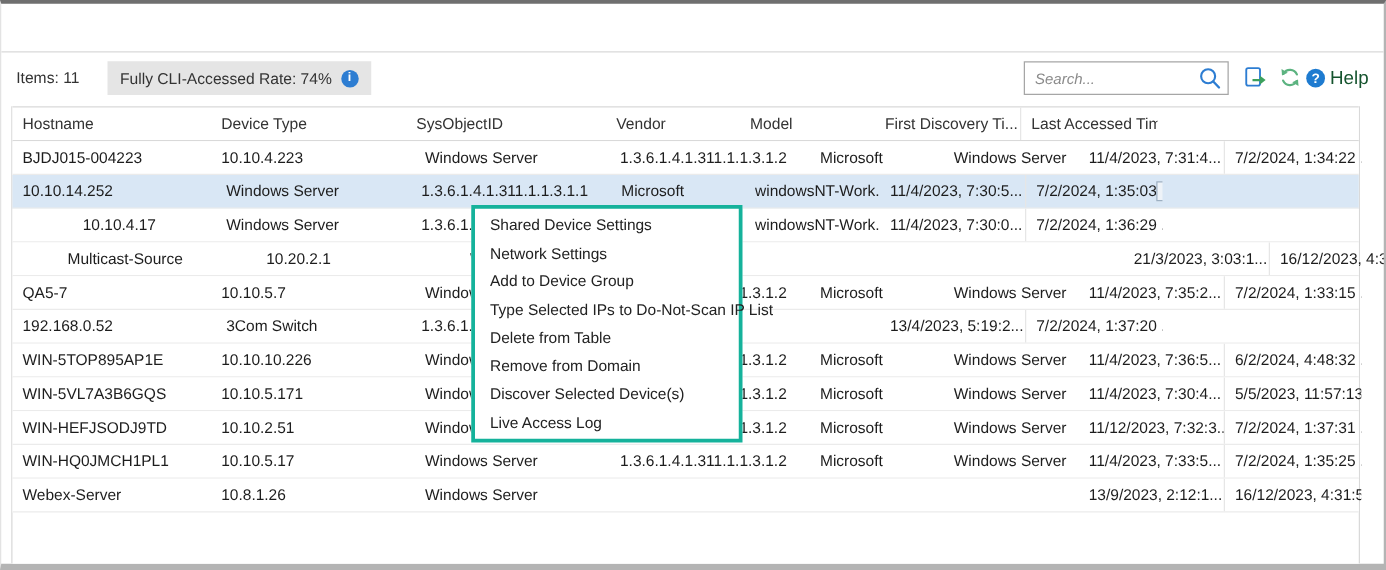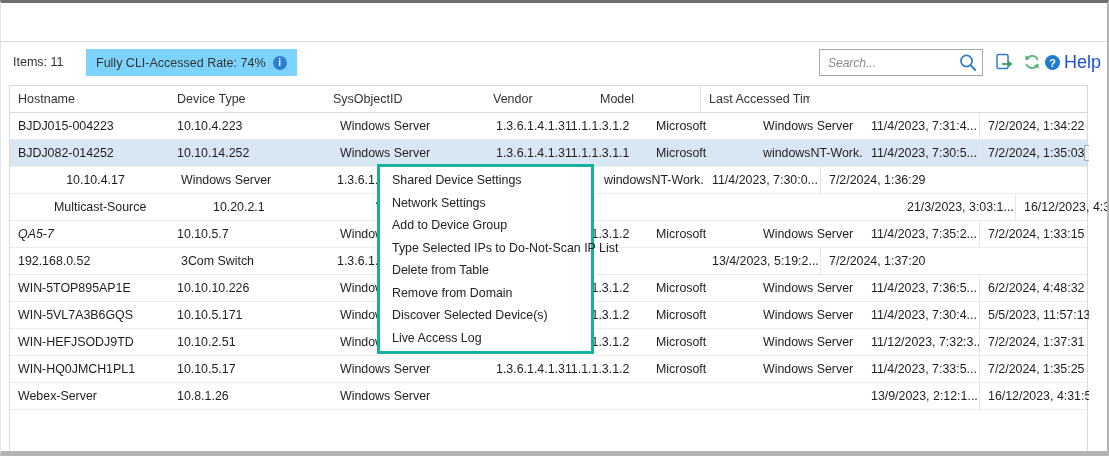--- a/index.html
+++ b/index.html
@@ -7,31 +7,31 @@
   #screen {
     position:relative; width:1109px; height:456px; background:#ffffff; overflow:hidden;
     border-top:3px solid #6f6f6f; border-bottom:5px solid #b4b4b4;
     border-right:2px solid #b4b4b4; border-left:1px solid #e3e3e3;
   }
   .top-divider { position:absolute; left:0; top:38px; width:1106px; height:1px; background:#d9d9d9; }
 
   
   .toolbar { position:absolute; left:0; top:39px; width:1106px; height:40px; }
   .items-label { position:absolute; left:12px; top:7px; height:27px; line-height:27px; font-size:12.5px; color:#333; }
-  .cli-chip { position:absolute; left:85px; top:7px; height:27px; background:#7dd3fc; display:flex; align-items:center; gap:7px; padding:0 10px; font-size:12.5px; color:#333; }
+  .cli-chip { position:absolute; left:85px; top:7px; height:27px; background:#e5e5e5; display:flex; align-items:center; gap:7px; padding:0 10px; font-size:12.5px; color:#333; }
   .info-circle { width:14px; height:14px; border-radius:50%; background:#2d7dd2; color:#fff; font-size:10px; font-weight:bold; display:flex; align-items:center; justify-content:center; font-style:normal; }
   .rediscover-btn { position:absolute; left:690px; top:7px; width:120px; height:27px; background:#e7edf8; border:1px solid #dde6f4; color:#44546a; font-size:12.5px; text-align:center; line-height:25px; cursor:pointer; }
   .search-box { position:absolute; left:818px; top:7px; width:164px; height:27px; background:#fff; border:1px solid #a6a6a6; display:flex; align-items:center; }
   .search-box input { flex:1; border:none; outline:none; font-size:12px; font-style:italic; color:#555; padding:0 4px 0 8px; min-width:0; background:transparent; font-family:"Liberation Sans", sans-serif; }
   .search-box input::placeholder { color:#8a8a8a; font-style:italic; }
   .search-glyph { width:22px; height:22px; margin-right:3px; flex:none; }
   .tool-icon { position:absolute; top:10px; width:20px; height:20px; cursor:pointer; }
   .help-link { position:absolute; left:1044px; top:7px; height:27px; display:flex; align-items:center; gap:4px; cursor:pointer; }
   .help-circle { width:15px; height:15px; border-radius:50%; background:#1e7bd0; color:#fff; font-size:11px; font-weight:bold; display:flex; align-items:center; justify-content:center; }
-  .help-text { color:#1d4ed8; font-size:18px; }
+  .help-text { color:#14532d; font-size:15px; }
 
   
   .device-table { position:absolute; left:8px; top:82px; width:1079px; height:366px; border-left:1px solid #d9d9d9; border-right:1px solid #d9d9d9; background:#fff; }
   .t-head { display:flex; height:28px; border-top:1px solid #d9d9d9; border-bottom:1px solid #d9d9d9; background:#fff; }
   .t-head .cell { font-size:12.5px; color:#333; line-height:26px; }
   .t-row { display:flex; height:27px; border-bottom:1px solid #ebebeb; background:#fff; cursor:default; }
   .t-row.selected { background:#d9e7f5; }
   .cell { white-space:nowrap; overflow:hidden; padding:0 0 0 8px; font-size:12.4px; color:#1d1d1d; line-height:27px; flex:none; position:relative; }
   .cell.col7 { border-left:1px solid #e6e6e6; }
   .cell.last { display:flex; align-items:center; justify-content:space-between; padding-right:3px; }
@@ -84,37 +84,37 @@
     </div>
   </div>
 
   <div class="device-table">
     <div class="t-head" id="t-head">
         <div class="cell" style="width: 159px;">Hostname</div>
         <div class="cell" style="width: 156px;">Device Type</div>
         <div class="cell" style="width: 160px;">SysObjectID</div>
         <div class="cell" style="width: 107px;">Vendor</div>
         <div class="cell" style="width: 108px;">Model</div>
+        <div class="cell" style="width: 116px;">First Discovery Ti...</div>
         <div class="cell col7" style="width: 110px;">Last Accessed Time</div>
       </div>
     <div id="t-body">
         <div class="t-row">
           <div class="cell" style="width: 159px;"><span>BJDJ015-004223</span></div>
           <div class="cell" style="width: 163px;"><span>10.10.4.223</span></div>
           <div class="cell" style="width: 156px;"><span>Windows Server</span></div>
           <div class="cell" style="width: 160px;"><span>1.3.6.1.4.1.311.1.1.3.1.2</span></div>
           <div class="cell" style="width: 107px;"><span>Microsoft</span></div>
           <div class="cell" style="width: 108px;"><span>Windows Server</span></div>
           <div class="cell" style="width: 116px;"><span>11/4/2023, 7:31:4...</span></div>
           <div class="cell col7 last" style="width: 110px;">
             <span>7/2/2024, 1:34:22 ...</span>
           </div>
         </div>
         <div class="t-row selected">
-          <div class="cell" style="width: 159px;"><span>BJDJ082-014252</span></div>
           <div class="cell" style="width: 163px;"><span>10.10.14.252</span></div>
           <div class="cell" style="width: 156px;"><span>Windows Server</span></div>
           <div class="cell" style="width: 160px;"><span>1.3.6.1.4.1.311.1.1.3.1.1</span></div>
           <div class="cell" style="width: 107px;"><span>Microsoft</span></div>
           <div class="cell" style="width: 108px;"><span>windowsNT-Work...</span></div>
           <div class="cell" style="width: 116px;"><span>11/4/2023, 7:30:5...</span></div>
           <div class="cell col7 last" style="width: 110px;">
             <span>7/2/2024, 1:35:03</span>
             <span class="chevron-btn">∨</span>
           </div>
@@ -136,21 +136,21 @@
           <div class="cell" style="width: 156px;"><span>Windows Server</span></div>
           <div class="cell" style="width: 160px;"><span></span></div>
           <div class="cell" style="width: 107px;"><span></span></div>
           <div class="cell" style="width: 108px;"><span></span></div>
           <div class="cell" style="width: 116px;"><span>21/3/2023, 3:03:1...</span></div>
           <div class="cell col7 last" style="width: 110px;">
             <span>16/12/2023, 4:31:1...</span>
           </div>
         </div>
         <div class="t-row">
-          <div class="cell" style="width: 159px; font-style: italic;"><span>QA5-7</span></div>
+          <div class="cell" style="width: 159px;"><span>QA5-7</span></div>
           <div class="cell" style="width: 163px;"><span>10.10.5.7</span></div>
           <div class="cell" style="width: 156px;"><span>Windows Server</span></div>
           <div class="cell" style="width: 160px;"><span>1.3.6.1.4.1.311.1.1.3.1.2</span></div>
           <div class="cell" style="width: 107px;"><span>Microsoft</span></div>
           <div class="cell" style="width: 108px;"><span>Windows Server</span></div>
           <div class="cell" style="width: 116px;"><span>11/4/2023, 7:35:2...</span></div>
           <div class="cell col7 last" style="width: 110px;">
             <span>7/2/2024, 1:33:15 ...</span>
           </div>
         </div>

